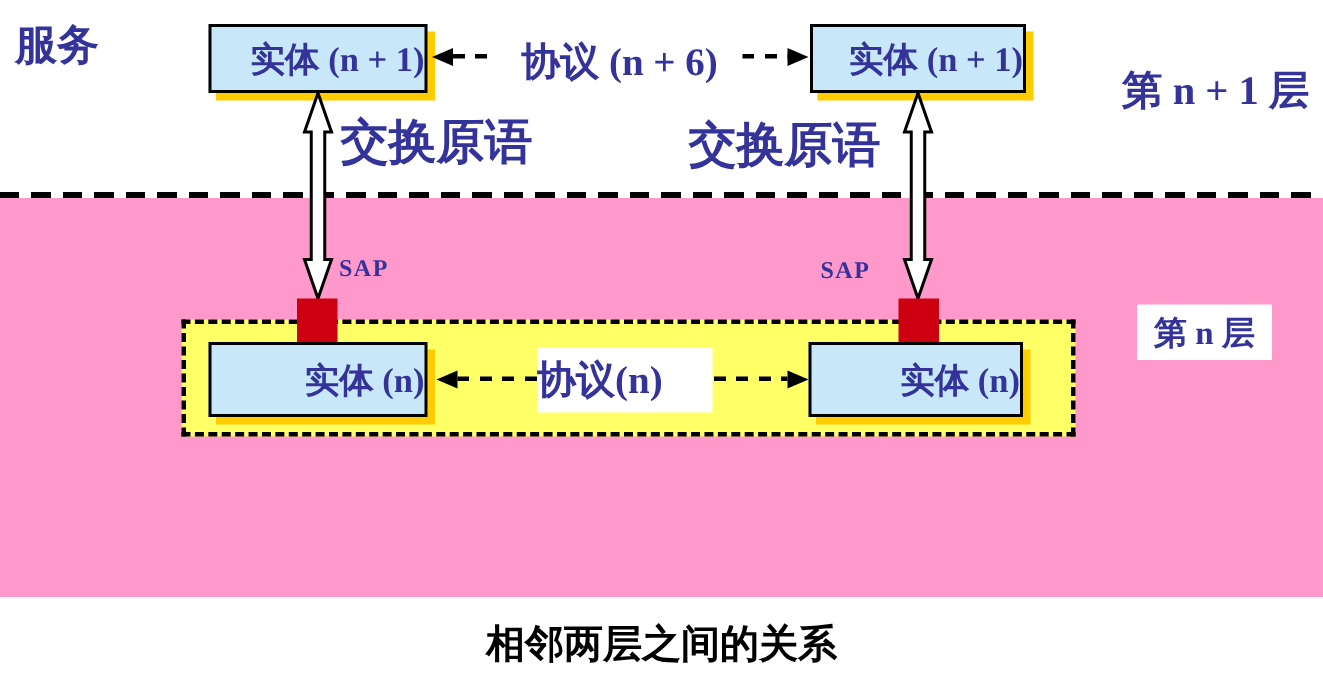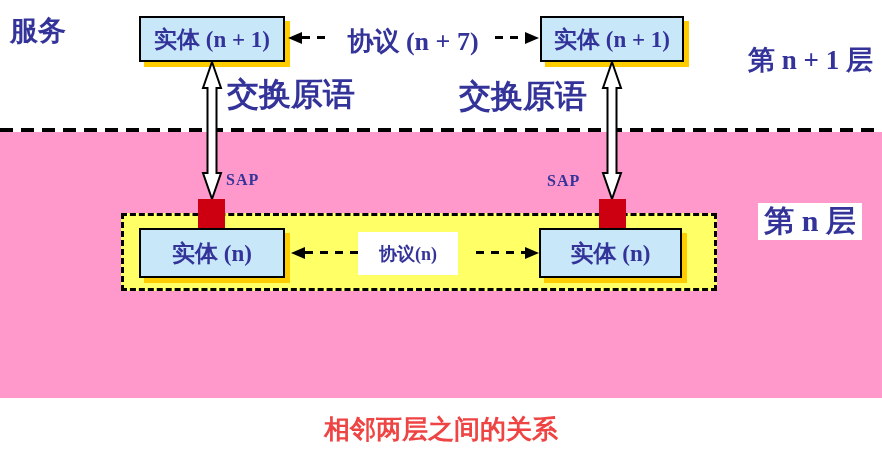--- a/index.html
+++ b/index.html
@@ -8,58 +8,58 @@
     font-family:Liberation Serif, serif;overflow:hidden;padding-left:32px;
   }
   .pink-band{position:absolute;left:0;top:132px;width:882px;height:266px;background:var(--pink-region,#FF99CC);}
   .separator{position:absolute;left:0;top:128px;width:882px;height:4px;
     background:repeating-linear-gradient(90deg,#000 0 13px,transparent 13px 21px);}
   .provider-box{position:absolute;left:121px;top:213px;width:596px;height:78px;box-sizing:border-box;
     border:3px dashed #000;background:var(--provider-region-yellow,#FFFF66);}
   .entity{position:absolute;box-sizing:border-box;border:2px solid #000;
     background:var(--entity-box-blue,#C8E8FA);
     box-shadow:5px 5px 0 0 var(--box-shadow-gold,#FFCC00);
-    display:flex;align-items:center;justify-content:center;
+    display:flex;align-items:center;justify-content:flex-end;
     color:var(--text-navy,#333399);font-weight:bold;font-size:23px;white-space:nowrap;}
   .e-tl{left:139px;top:16px;width:146px;height:46px;}
   .e-tr{left:540px;top:16px;width:144px;height:46px;}
   .e-bl{left:139px;top:228px;width:146px;height:50px;}
   .e-br{left:539px;top:228px;width:143px;height:50px;}
   .navy{color:var(--text-navy,#333399);font-weight:bold;}
   .role{position:absolute;left:10px;font-size:28px;line-height:34px;white-space:nowrap;}
   .role-user{top:14px;}
   .role-provider{top:216px;}
   .proto-top{position:absolute;left:320px;top:24px;width:186px;text-align:center;font-size:26px;white-space:nowrap;}
   .prim{position:absolute;font-size:32px;white-space:nowrap;}
   .prim-l{left:227px;top:73px;}
   .prim-r{left:459px;top:75px;}
   .sap{position:absolute;font-size:16px;letter-spacing:1px;}
   .sap-l{left:226px;top:171px;}
   .sap-r{left:547px;top:172px;}
   .sap-square{position:absolute;width:27px;height:30px;background:var(--sap-red,#CC0011);}
   .sq-l{left:198px;top:199px;}
   .sq-r{left:599px;top:199px;}
-  .proto-box{position:absolute;left:358px;top:232px;width:100px;height:43px;background:#fff;
-    display:flex;align-items:center;justify-content:center;font-size:18px;white-space:nowrap;}
+  .proto-box{position:absolute;left:358px;top:232px;width:117px;height:43px;background:#fff;
+    display:flex;align-items:center;font-size:26px;white-space:nowrap;}
   .layer-n1{position:absolute;left:748px;top:42px;font-size:27px;white-space:nowrap;}
-  .layer-n{position:absolute;left:758px;top:203px;width:104px;height:37px;background:#fff;
-    display:flex;align-items:center;justify-content:center;font-size:30px;white-space:nowrap;}
+  .layer-n{position:absolute;left:758px;top:203px;width:90px;height:37px;background:#fff;
+    display:flex;align-items:center;justify-content:center;font-size:22px;white-space:nowrap;}
   .harrow{position:absolute;height:13px;display:flex;align-items:center;}
   .dashline{flex:1;height:3px;background:repeating-linear-gradient(90deg,#000 0 8px,transparent 8px 15px);}
   .head-left{width:0;height:0;border-top:6px solid transparent;border-bottom:6px solid transparent;border-right:14px solid #000;}
   .head-right{width:0;height:0;border-top:6px solid transparent;border-bottom:6px solid transparent;border-left:14px solid #000;}
   .ha-tl{left:288px;top:31px;width:44px;}
   .ha-tr{left:495px;top:31px;width:44px;}
   .ha-bl{left:291px;top:246px;width:67px;}
   .ha-br{left:476px;top:246px;width:63px;}
   .varrow{position:absolute;width:36px;height:139px;}
   .va-l{left:194px;top:61px;}
   .va-r{left:594px;top:61px;}
   .caption{position:absolute;left:0;top:412px;width:882px;text-align:center;
-    font-size:26px;font-weight:bold;color:#ef4444;white-space:nowrap;}
+    font-size:26px;font-weight:bold;color:#000000;white-space:nowrap;}
 </style>
 </head>
 <body>
 
 <div class="canvas">
 
   <div class="pink-band"></div>
   <div class="separator"></div>
   <div class="provider-box"></div>
 
@@ -68,21 +68,21 @@
   </div>
 
 
   <div class="entity e-tl">
     <span>实体 (n + 1)</span>
   </div>
   <div class="entity e-tr">
     <span>实体 (n + 1)</span>
   </div>
 
-  <div class="proto-top navy">协议 (n + 7)</div>
+  <div class="proto-top navy">协议 (n + 6)</div>
 
   <div class="harrow ha-tl">
     <span class="head-left"></span>
     <span class="dashline"></span>
   </div>
   <div class="harrow ha-tr">
     <span class="dashline"></span>
     <span class="head-right"></span>
   </div>
 

